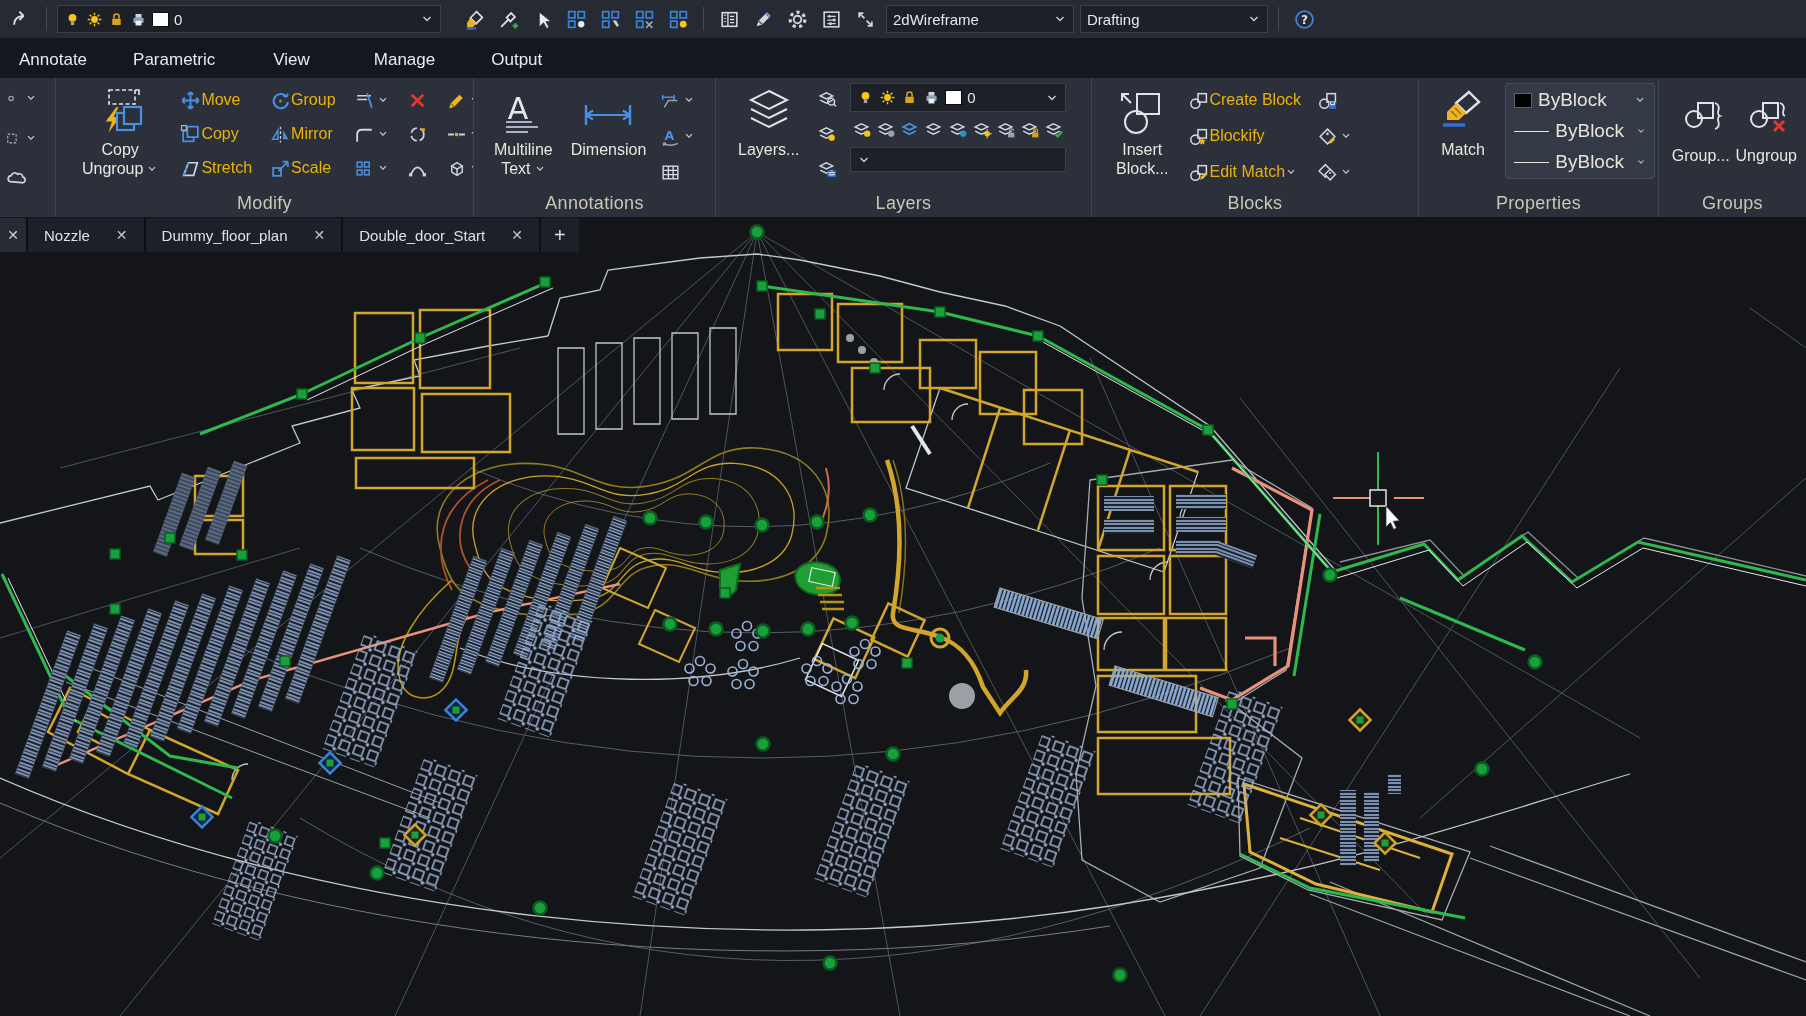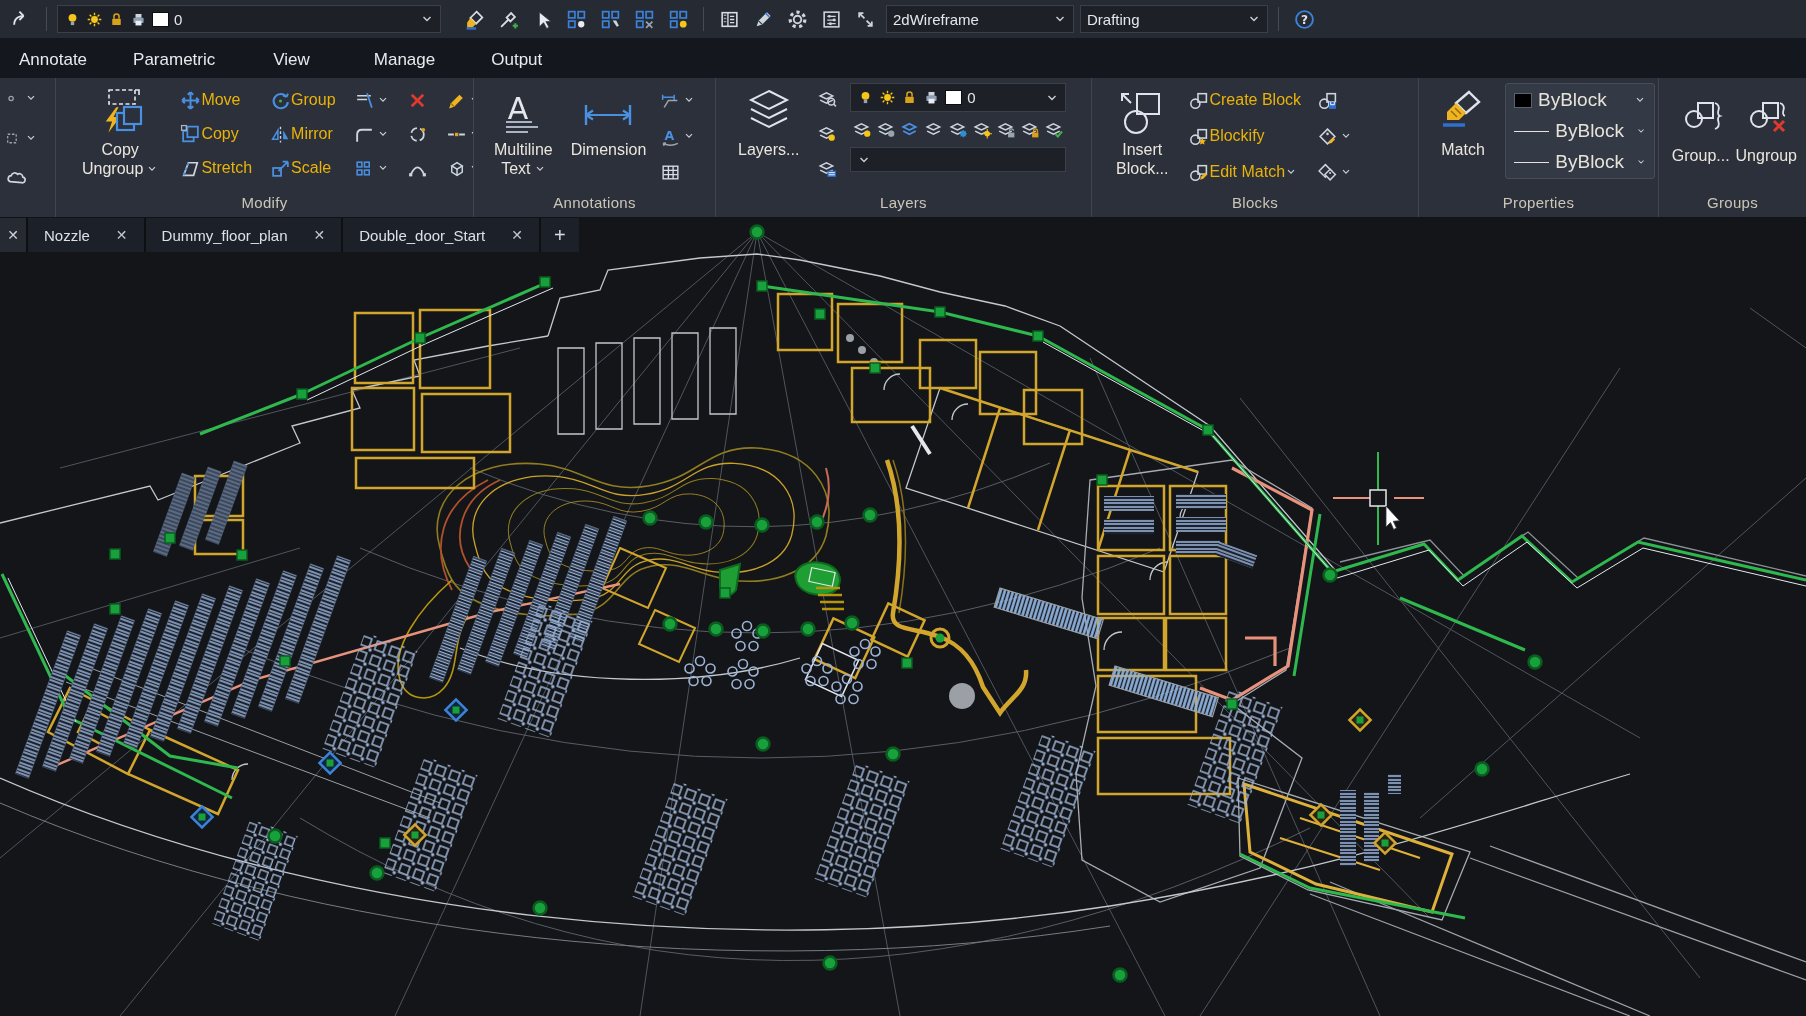--- a/index.html
+++ b/index.html
@@ -22,21 +22,21 @@
 
   
   .ribtabs{height:40px;background:#14171d;display:flex;align-items:flex-end;padding-left:5px;color:#e8eaee;font-size:17px}
   .ribtab{padding:8px 14px}
   .rt-annotate{margin-right:18px}.rt-parametric{margin-right:30px}.rt-view{margin-right:36px}.rt-manage{margin-right:28px}
 
   
   .ribbon{height:140px;background:#2b303a;display:flex;border-bottom:1px solid #101318}
   .panel{height:100%;display:flex;flex-direction:column;border-right:1px solid #3e4450;overflow:hidden;flex:none}
   .pbody{flex:1;display:flex;align-items:flex-start;padding:5px 8px 0 8px;gap:8px}
-  .plabel{height:25px;text-align:center;color:#ccc6b8;font-size:15px;line-height:22px;letter-spacing:.3px}
+  .plabel{height:25px;text-align:center;color:#ccc6b8;font-size:18px;line-height:22px;letter-spacing:.3px}
   .bigbtn{display:flex;flex-direction:column;align-items:center;justify-content:flex-start;
     color:#eae6dd;font-size:16px;line-height:19px;padding:2px 6px;border-radius:2px;text-align:center;height:104px}
   .bigbtn .bicon{height:52px;display:flex;align-items:flex-end;justify-content:center;margin-bottom:3px}
   .col3{display:flex;flex-direction:column;justify-content:space-between;height:100px;padding-top:2px}
   .mi{display:flex;align-items:center;gap:0;font-size:16px;color:#eab308;height:30px;padding:0 2px;border-radius:2px}
   .ico{display:flex;align-items:center;gap:2px;height:30px;padding:0 2px;border-radius:2px}
   .chevsm{width:12px;height:12px}
   .propbox{background:#333945;border:1px solid #464d59;border-radius:3px;padding:4px 8px;display:flex;
     flex-direction:column;justify-content:space-between;height:96px;width:150px}
   .prow{display:flex;align-items:center;gap:6px;color:#e7e3da;font-size:19px;height:24px}

